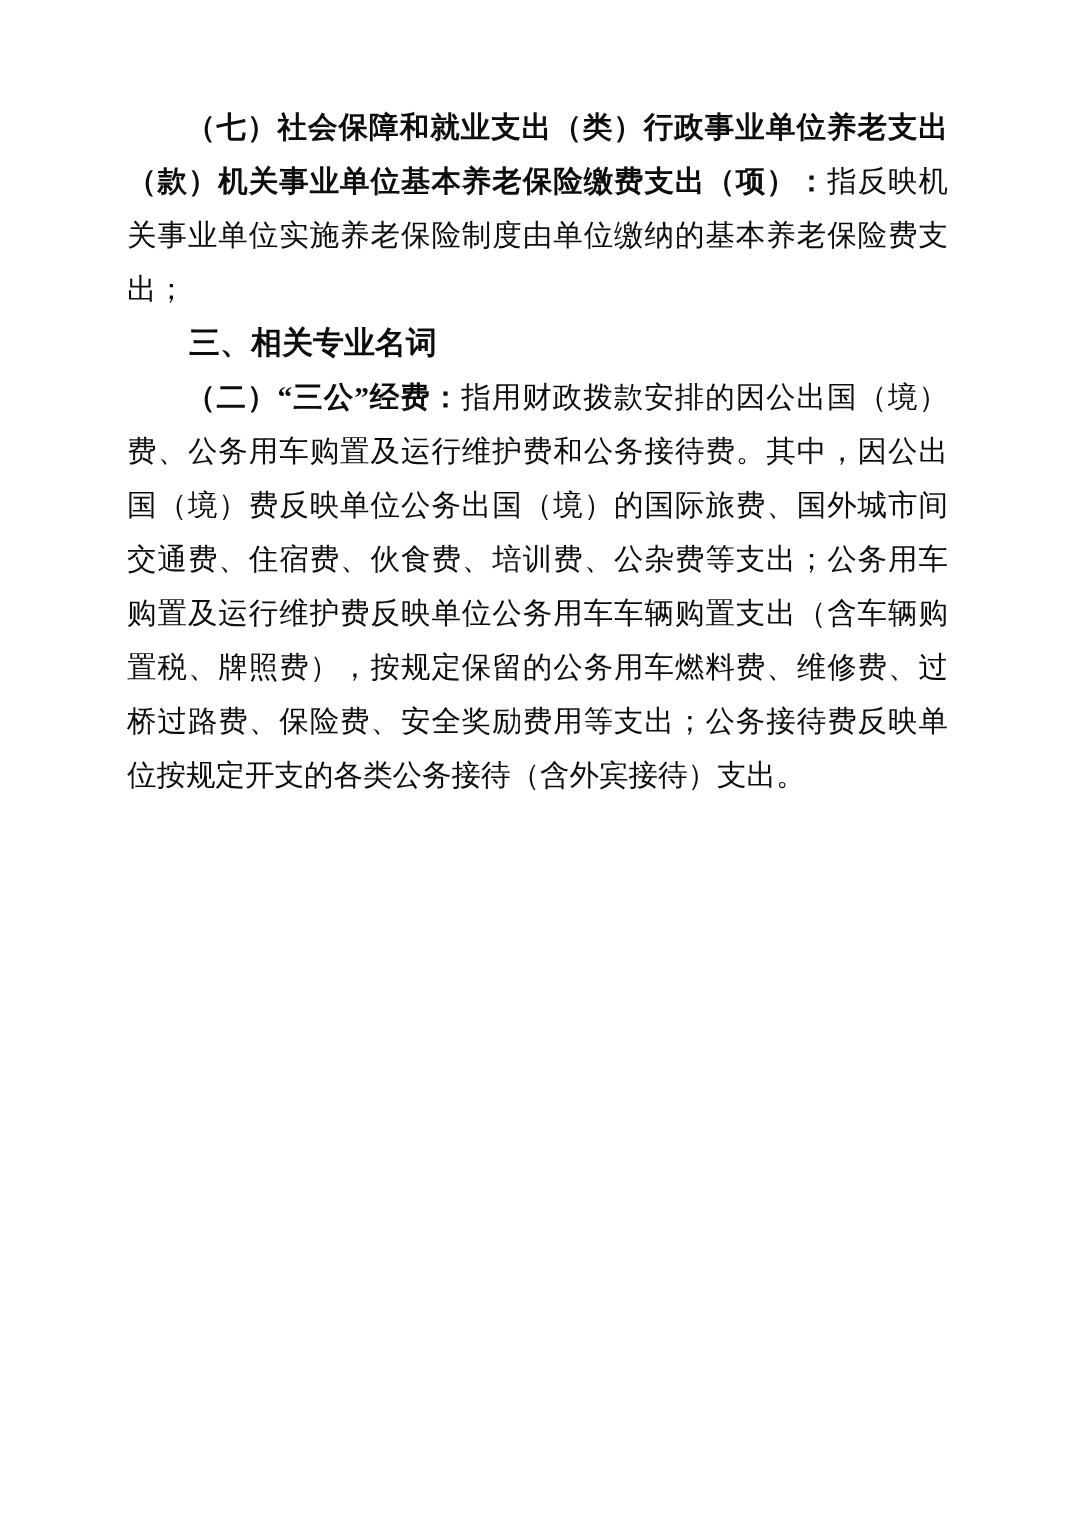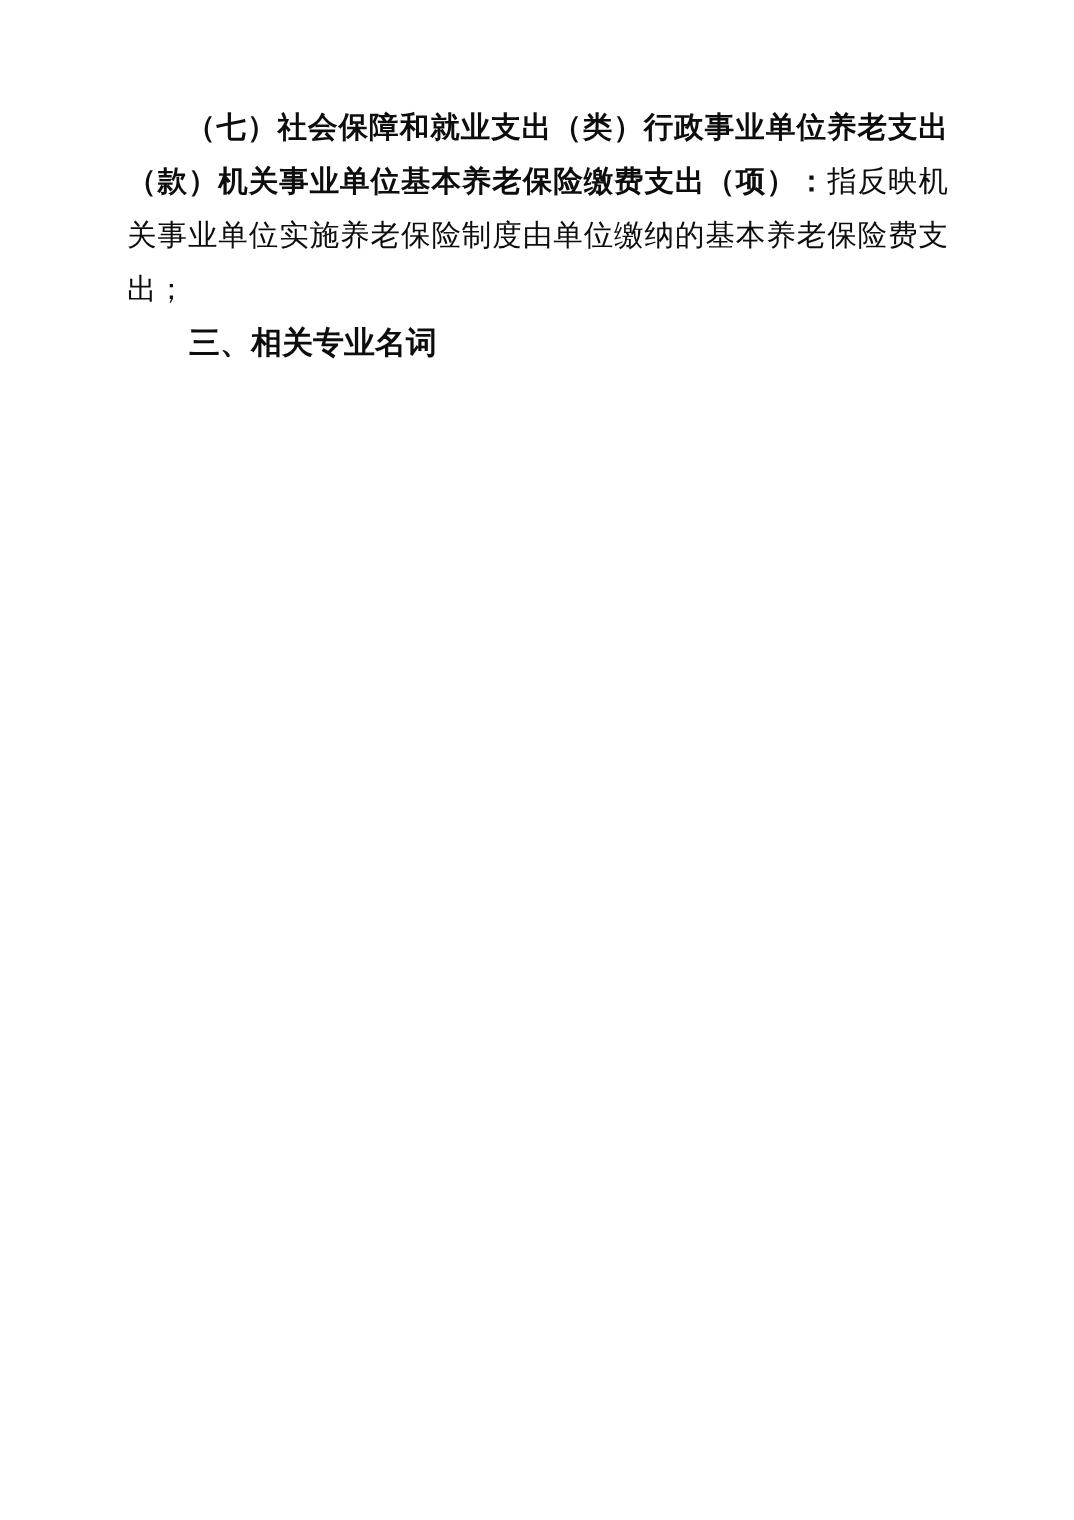--- a/index.html
+++ b/index.html
@@ -50,14 +50,15 @@
 <body>
 
 <div class="page">
 
   <p class="para"><strong class="lead">（七）社会保障和就业支出（类）行政事业单位养老支出（款）机关事业单位基本养老保险缴费支出（项）：</strong><span class="body-text">指反映机关事业单位实施养老保险制度由单位缴纳的基本养老保险费支出；</span></p>
 
 
   <h2 class="section-heading">三、相关专业名词</h2>
 
 
+  <p class="para"><strong class="lead">（二）“三公”经费：</strong><span class="body-text">指用财政拨款安排的因公出国（境）费、公务用车购置及运行维护费和公务接待费。其中，因公出国（境）费反映单位公务出国（境）的国际旅费、国外城市间交通费、住宿费、伙食费、培训费、公杂费等支出；公务用车购置及运行维护费反映单位公务用车车辆购置支出（含车辆购置税、牌照费），按规定保留的公务用车燃料费、维修费、过桥过路费、保险费、安全奖励费用等支出；公务接待费反映单位按规定开支的各类公务接待（含外宾接待）支出。</span></p>
 
 </div>
 
 </body></html>

